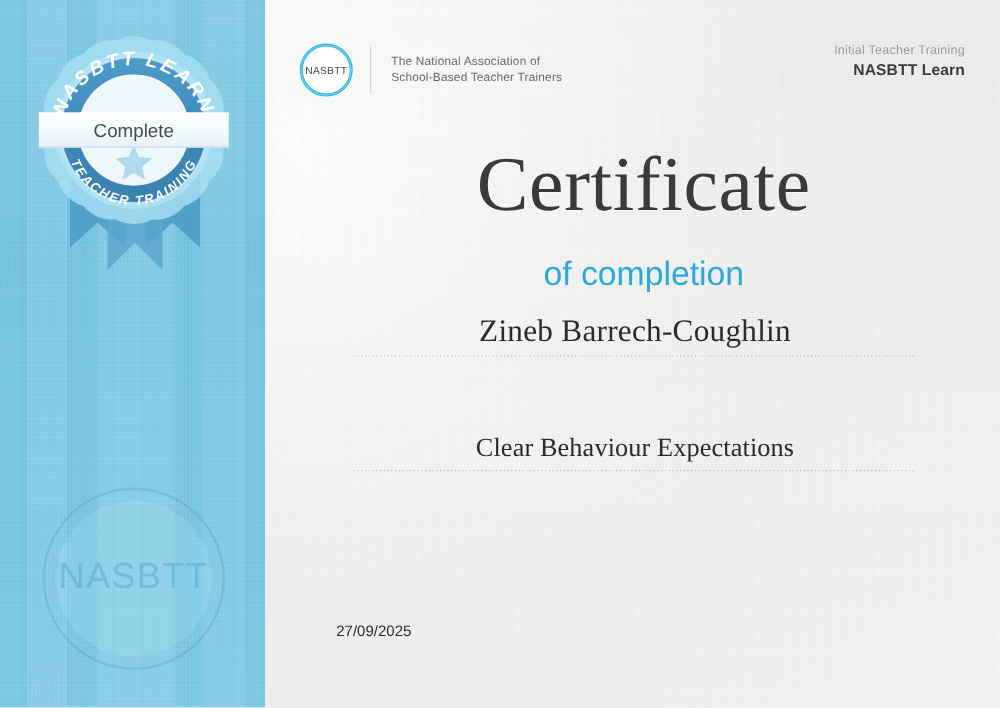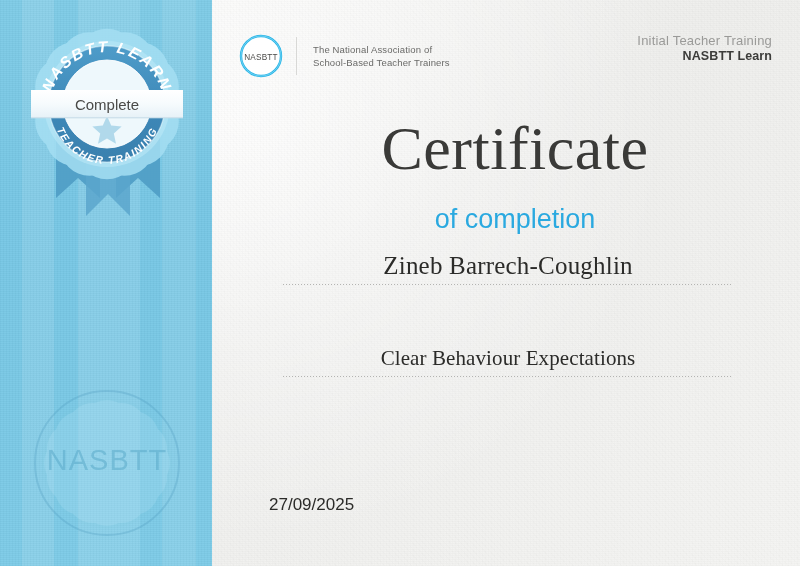--- a/index.html
+++ b/index.html
@@ -55,21 +55,21 @@
   .watermark{position:absolute;left:24px;top:380px;width:166px;height:166px;opacity:.95;}
   
   .hdr-left{position:absolute;left:238px;top:33px;display:flex;align-items:center;gap:0;}
   .nasbtt-circle{width:46px;height:46px;flex:0 0 auto;}
   .hdr-divider{width:1px;height:38px;background:#d8d8d6;margin:0 16px 0 12px;}
   .hdr-tagline{
     font-family:"Liberation Sans", sans-serif;
     font-size:9.5px;line-height:13px;color:#6a6a68;letter-spacing:.15px;
   }
   .hdr-right{position:absolute;right:28px;top:33px;text-align:right;}
-  .hdr-itt{font-size:13px;color:#9a9a98;letter-spacing:.2px;line-height:15px;text-align:right;}
+  .hdr-itt{font-size:10px;color:#9a9a98;letter-spacing:.2px;line-height:15px;text-align:right;}
   .hdr-learn{font-size:12.5px;color:#3c3c3a;font-weight:bold;letter-spacing:.1px;line-height:16px;}
   
   .body-area{position:absolute;left:212px;top:0;width:588px;height:462px;padding-left:18px;}
   .title{
     position:absolute;left:0;right:0;top:112px;text-align:center;
     font-family:"Liberation Serif", serif;
     font-size:62px;color:#3a3a38;letter-spacing:.5px;line-height:72px;
     text-shadow:0 1px 0 rgba(255,255,255,.7);
   }
   .subtitle{
@@ -90,21 +90,21 @@
   .name-val{font-size:25px;line-height:32px;letter-spacing:.2px;}
   .mid-text{
     position:absolute;left:0;right:0;top:304px;text-align:center;
     font-family:"Liberation Serif", serif;
     font-size:16.5px;color:#333331;line-height:22px;
   }
   .course-val{font-size:21px;line-height:30px;letter-spacing:.1px;}
   .date{
     position:absolute;left:57px;top:494px;
     font-family:"Liberation Sans", sans-serif;
-    font-size:17px;color:#2b2b29;line-height:22px;
+    font-size:12px;color:#2b2b29;line-height:22px;
   }
   
   .anspear{position:absolute;right:24px;bottom:24px;width:135px;height:48px;}
   .anspear .partner{
     position:absolute;right:36px;top:0;
     font-size:6.5px;color:#9a9a98;letter-spacing:.2px;line-height:9px;
   }
   .anspear .mark{position:absolute;right:0;top:9px;width:135px;height:36px;}
 </style>
 </head>

